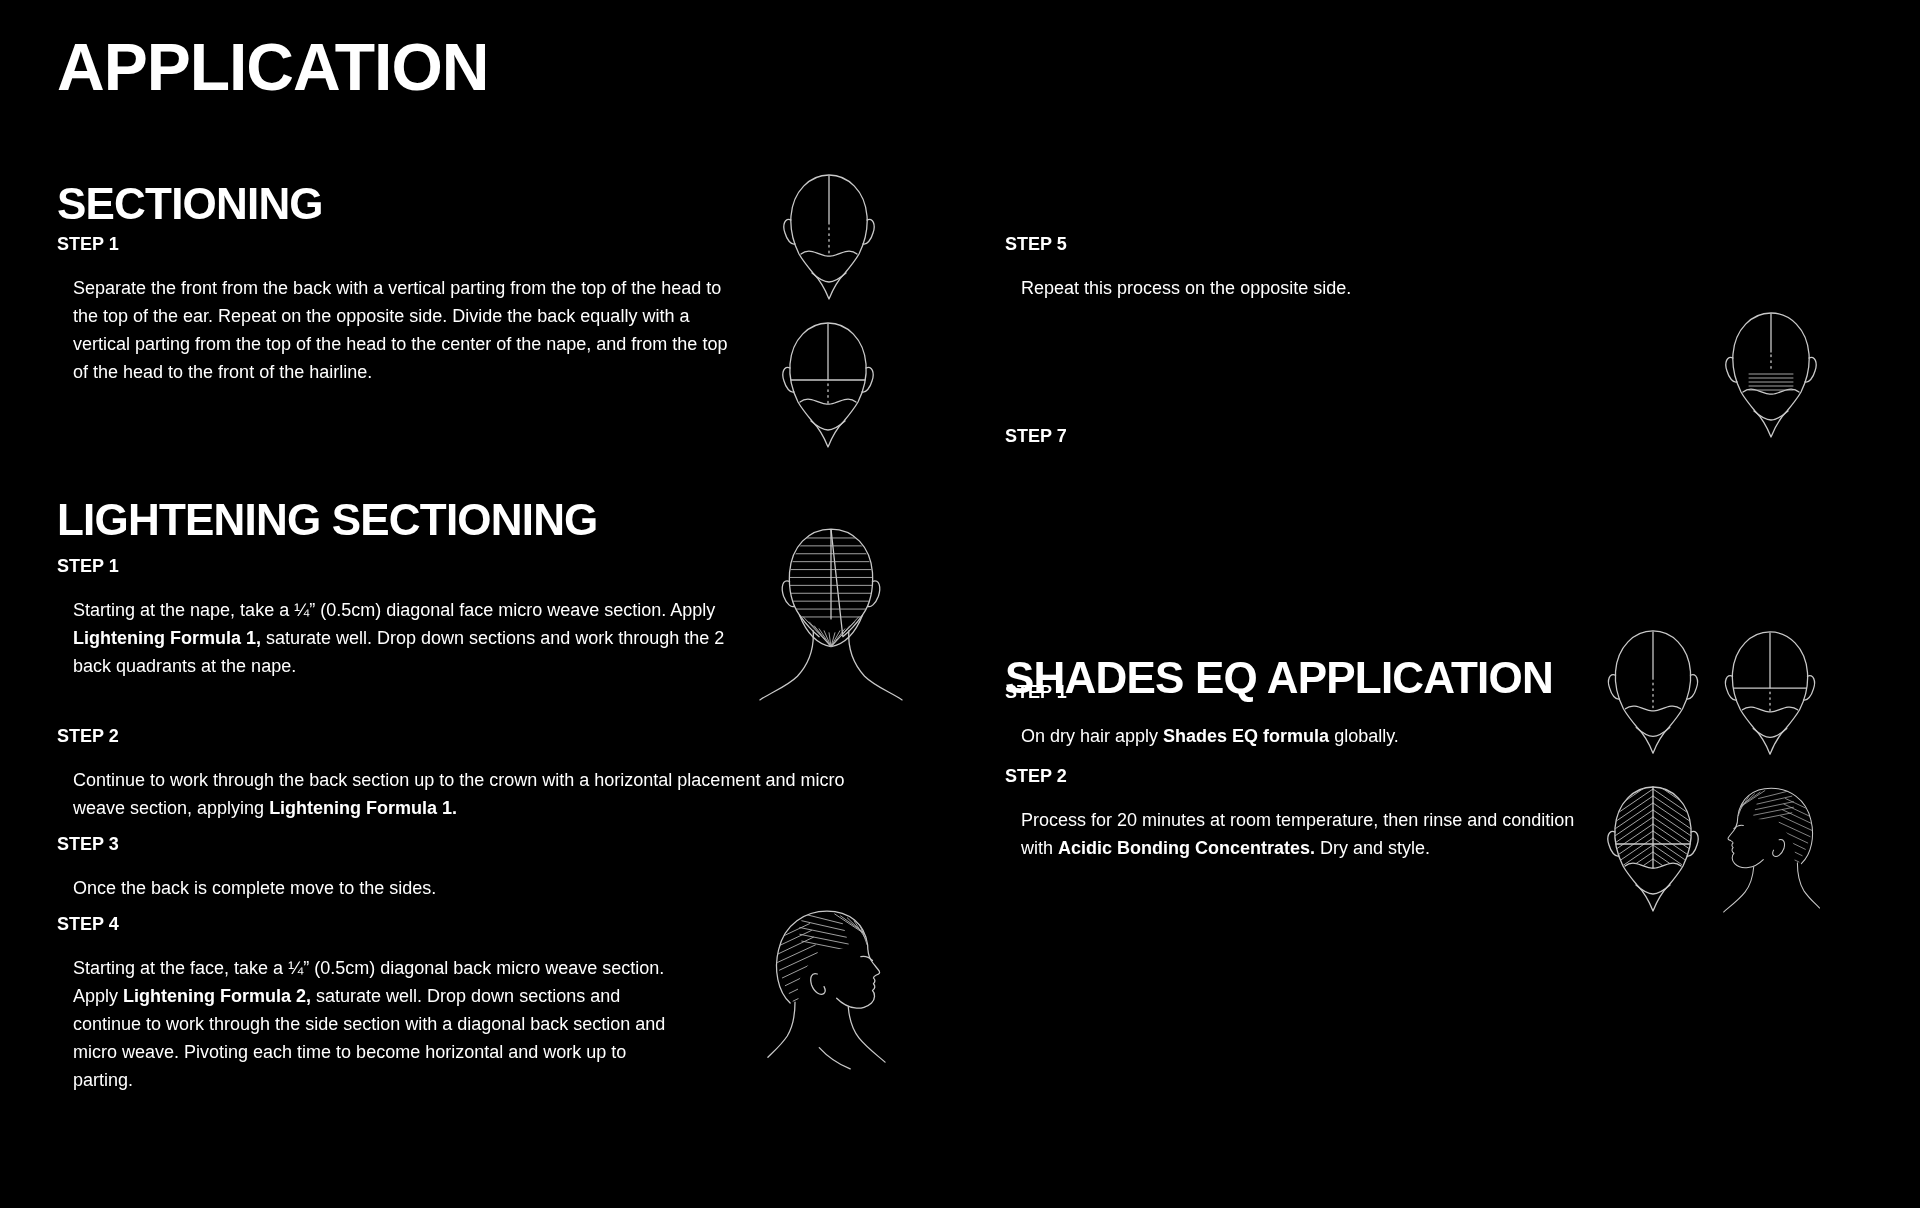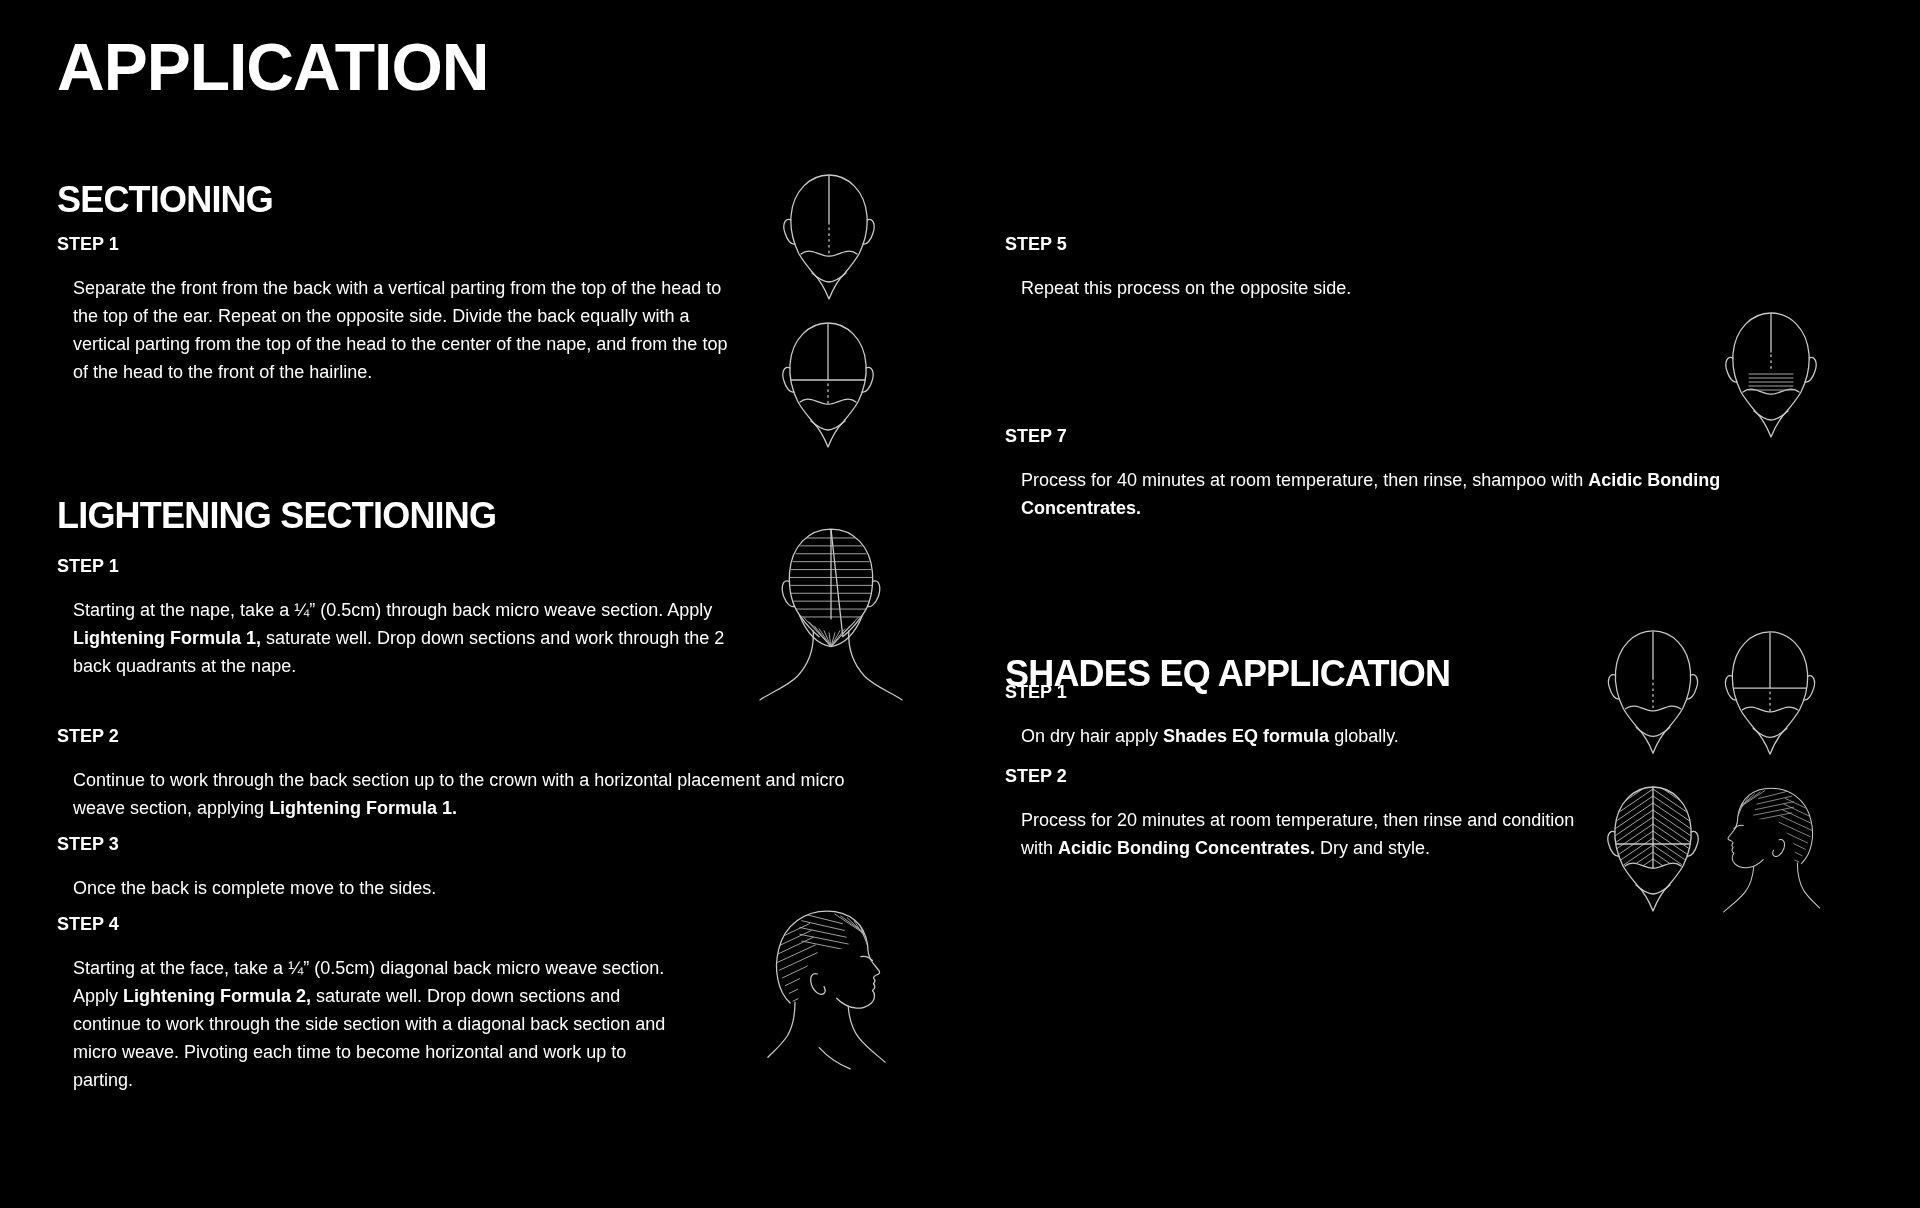--- a/index.html
+++ b/index.html
@@ -5,21 +5,21 @@
   html,body{margin:0;padding:0;background:#000;}
   .page{
     position:relative;width:1920px;height:1208px;background:#000;color:#fff;
     font-family:"Liberation Sans","DejaVu Sans",sans-serif;overflow:hidden;border-radius:24px;
   }
   .title{
     position:absolute;left:57px;top:34px;margin:0;
     font-size:66px;font-weight:700;letter-spacing:-1px;color:#fff;line-height:1;
   }
   .sec-heading{
-    position:absolute;margin:0;font-size:36px;font-weight:700;letter-spacing:-0.8px;
+    position:absolute;margin:0;font-size:44px;font-weight:700;letter-spacing:-0.8px;
     color:#fff;line-height:1;white-space:nowrap;
   }
   .step{position:absolute;font-size:18px;line-height:28px;color:#fff;}
   .step-label{font-weight:700;}
   .step-body{margin:16px;}
   .step-body b{font-weight:700;}
   .head-icon{position:absolute;}
   .head-icon svg{display:block;width:100%;height:100%;}
   .la{stroke:#c9c9c9;fill:none;stroke-width:1.3;stroke-linecap:round;stroke-linejoin:round;}
   .la-thin{stroke:#b5b5b5;fill:none;stroke-width:0.9;stroke-linecap:round;}
@@ -36,21 +36,21 @@
 
   <div class="step" style="left:57px;top:230px;width:705px">
     <div class="step-label">STEP 1</div>
     <p class="step-body"><span>Separate the front from the back with a vertical parting from the top of the head to the top of the ear. Repeat on the opposite side. Divide the back equally with a vertical parting from the top of the head to the center of the nape, and from the top of the head to the front of the hairline.</span></p>
   </div>
 
   <h2 class="sec-heading" style="left:57px;top:498px">LIGHTENING SECTIONING</h2>
 
   <div class="step" style="left:57px;top:552px;width:700px">
     <div class="step-label">STEP 1</div>
-    <p class="step-body"><span>Starting at the nape, take a ¼” (0.5cm) through back micro weave section. Apply </span><b>Lightening Formula 1,</b><span> saturate well. Drop down sections and work through the 2 back quadrants at the nape.</span></p>
+    <p class="step-body"><span>Starting at the nape, take a ¼” (0.5cm) diagonal face micro weave section. Apply </span><b>Lightening Formula 1,</b><span> saturate well. Drop down sections and work through the 2 back quadrants at the nape.</span></p>
   </div>
 
   <div class="step" style="left:57px;top:722px;width:840px">
     <div class="step-label">STEP 2</div>
     <p class="step-body"><span>Continue to work through the back section up to the crown with a horizontal placement and micro weave section, applying </span><b>Lightening Formula 1.</b></p>
   </div>
 
   <div class="step" style="left:57px;top:830px;width:840px">
     <div class="step-label">STEP 3</div>
     <p class="step-body"><span>Once the back is complete move to the sides.</span></p>
@@ -62,21 +62,20 @@
   </div>
 
   <div class="step" style="left:1005px;top:230px;width:720px">
     <div class="step-label">STEP 5</div>
     <p class="step-body"><span>Repeat this process on the opposite side.</span></p>
   </div>
 
 
   <div class="step" style="left:1005px;top:422px;width:735px">
     <div class="step-label">STEP 7</div>
-    <p class="step-body"><span>Process for 40 minutes at room temperature, then rinse, shampoo with </span><b>Acidic Bonding Concentrates.</b></p>
   </div>
 
   <h2 class="sec-heading" style="left:1005px;top:656px">SHADES EQ APPLICATION</h2>
 
   <div class="step" style="left:1005px;top:678px;width:720px">
     <div class="step-label">STEP 1</div>
     <p class="step-body"><span>On dry hair apply </span><b>Shades EQ formula</b><span> globally.</span></p>
   </div>
 
   <div class="step" style="left:1005px;top:762px;width:612px">

